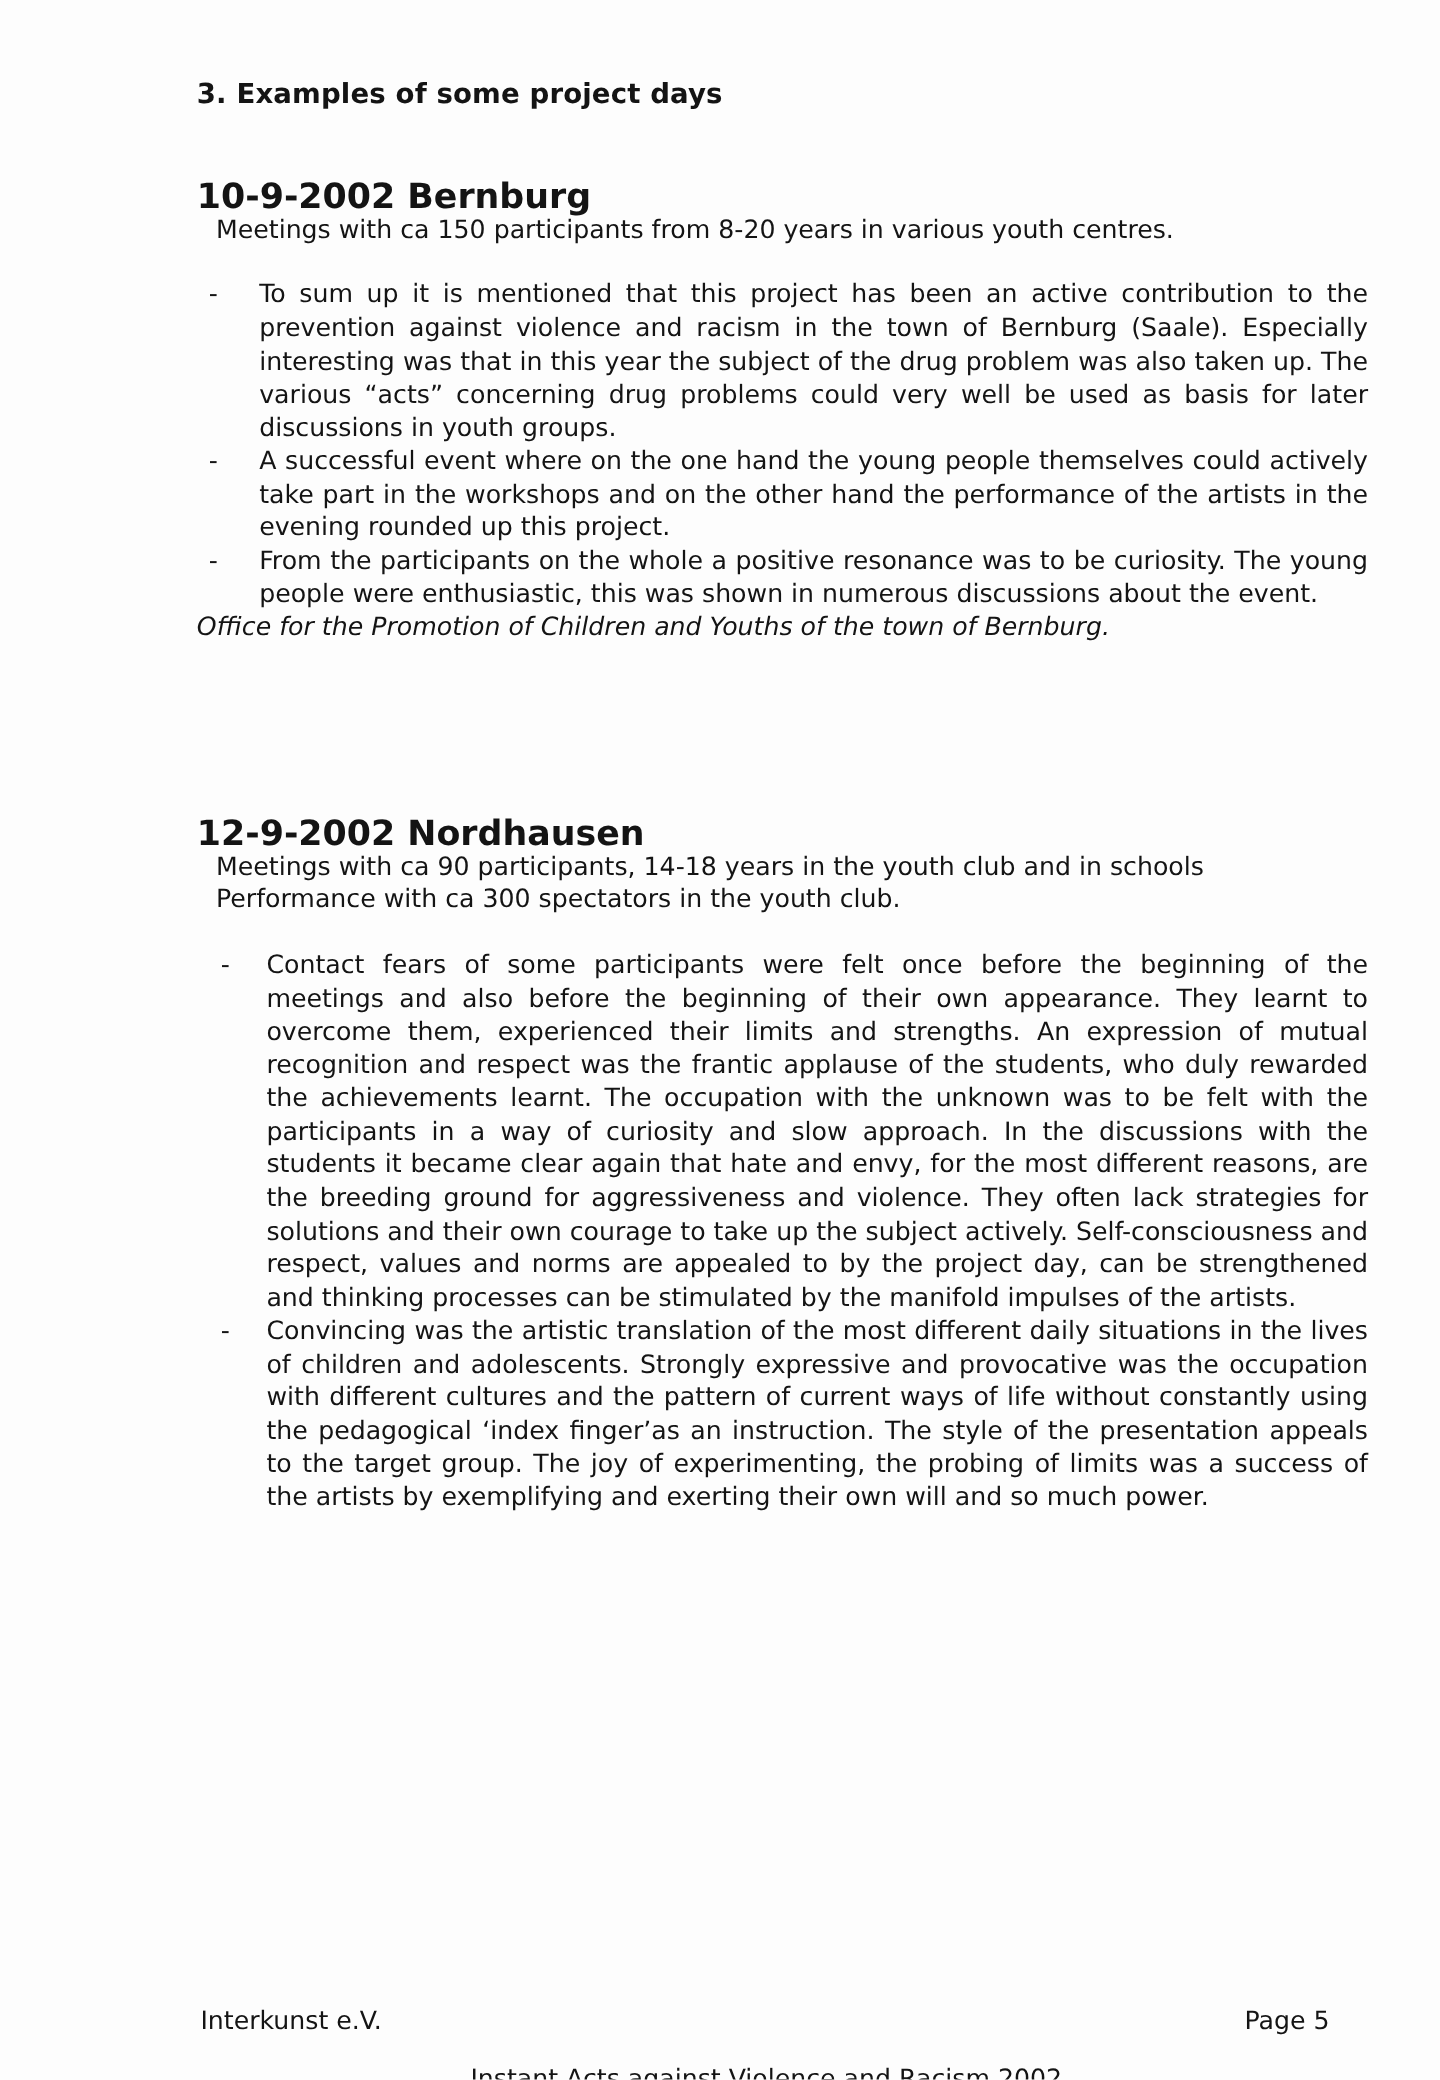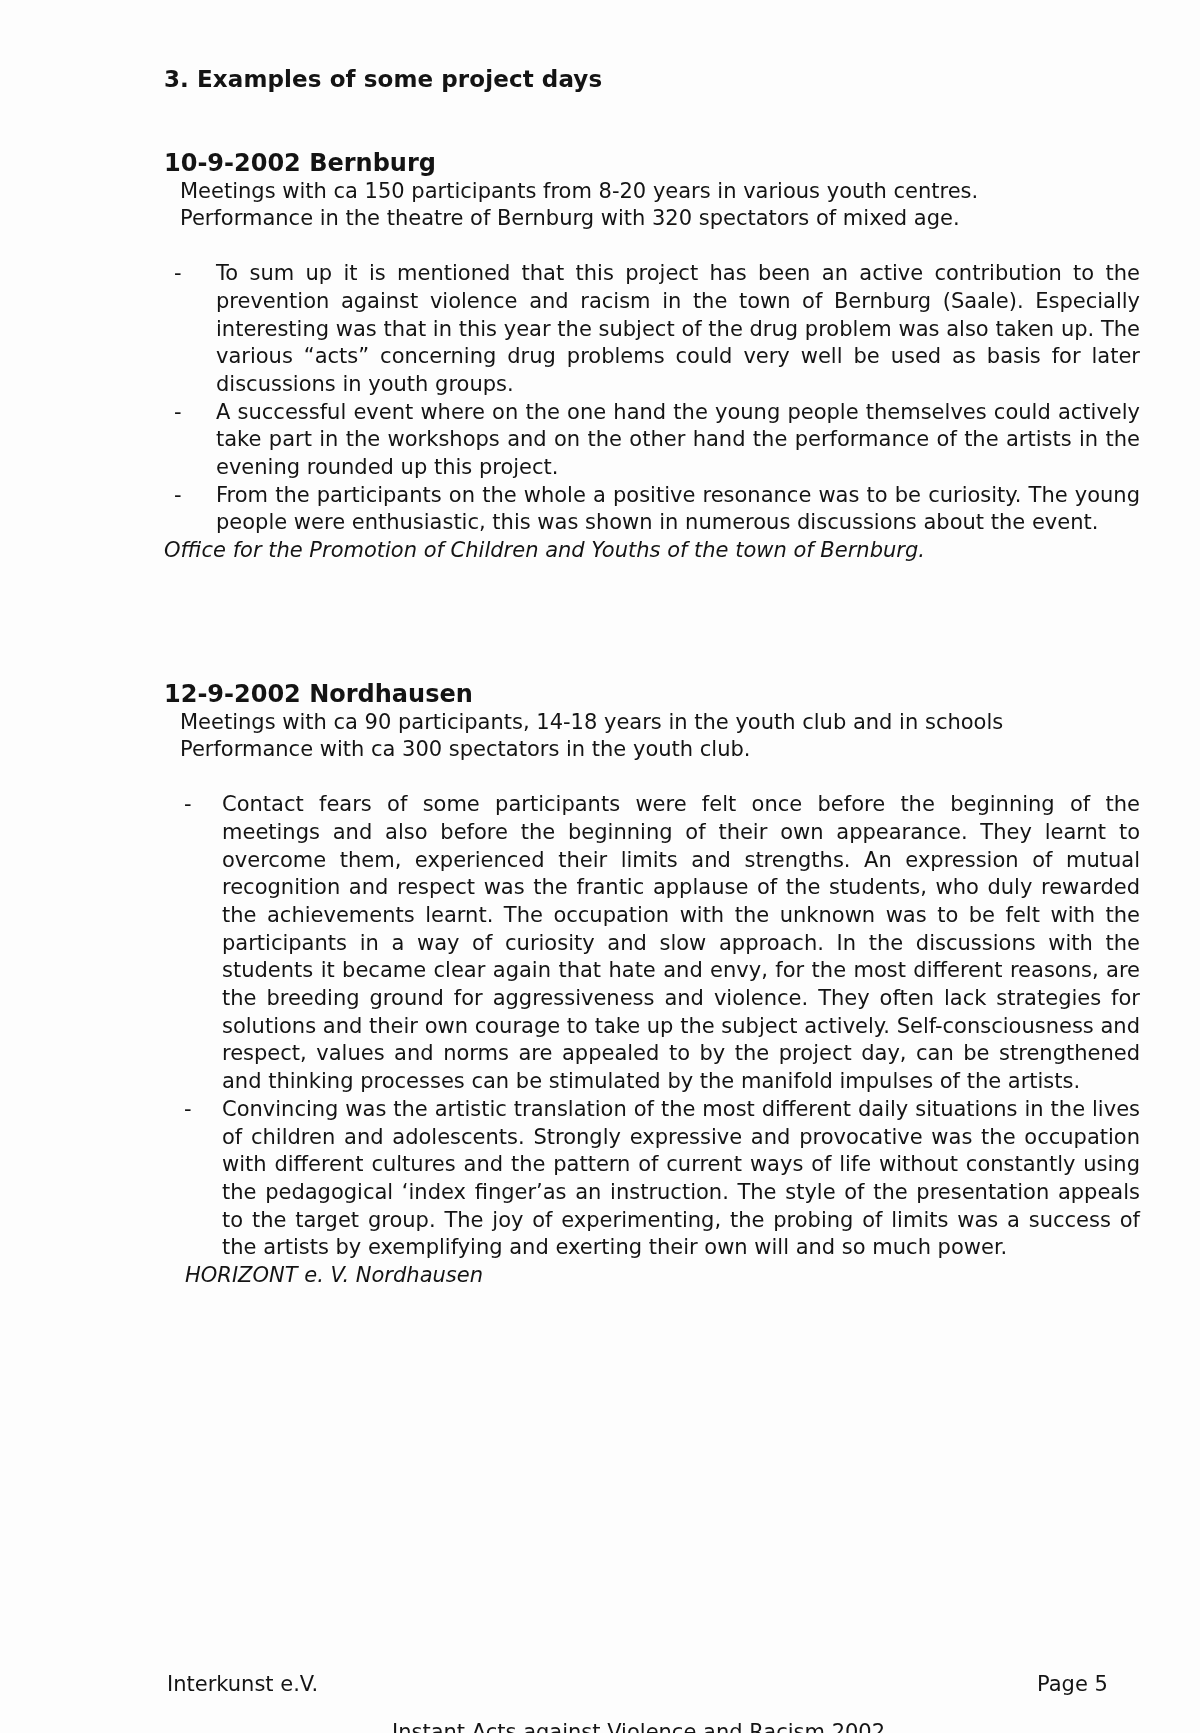--- a/index.html
+++ b/index.html
@@ -3,21 +3,21 @@
   <meta charset="utf-8">
   <style>
     html, body { margin: 0; padding: 0; background: #fdfdfd; }
     body { width: 1200px; height: 1733px; position: relative; overflow: hidden;
            font-family: "DejaVu Sans", sans-serif; color: #141414; }
     .page { position: absolute; left: 0; top: 0; width: 984px; height: 1733px; }
     .h-title { position: absolute; left: 164px; top: 66px; font-size: 23px; font-weight: bold; letter-spacing: 0.1px; }
     .section { position: absolute; left: 164px; width: 976px; font-size: 21px; line-height: 27.7px; }
     .sec1 { top: 150px; }
     .sec2 { top: 681px; }
-    .sec-head { font-weight: bold; font-size: 24px; }
+    .sec-head { font-weight: bold; font-size: 29px; }
     .intro-line { white-space: nowrap; margin-left: 16px; }
     ul.bullets { list-style: none; margin: 27px 0 0 0; padding: 0; }
     ul.bullets li { position: relative; text-align: justify; }
     .sec1 ul.bullets li { padding-left: 52px; }
     .sec2 ul.bullets li { padding-left: 58px; margin-left: 0; }
     .dash { position: absolute; left: 10px; top: 0; }
     .sec2 .dash { left: 20px; }
     .signature { font-style: italic; }
     .sec2 .signature { padding-left: 21px; }
     .footer { position: absolute; top: 1672px; left: 0; width: 1200px; font-size: 21px; }
@@ -29,21 +29,20 @@
 </head>
 <body>
 
 <div class="page">
 
   <div class="h-title">3. Examples of some project days</div>
 
   <div class="section sec1">
     <div class="sec-head">10-9-2002 Bernburg</div>
     <div class="intro-line">Meetings with ca 150 participants from 8-20 years in various youth centres.</div>
-    <div class="intro-line">Performance in the theatre of Bernburg with 320 spectators of mixed age.</div>
     <ul class="bullets">
       <li>
         <span class="dash">-</span>
         <span>To sum up it is mentioned that this project has been an active contribution to the prevention against violence and racism in the town of Bernburg (Saale). Especially interesting was that in this year the subject of the drug problem was also taken up. The various “acts” concerning drug problems could very well be used as basis for later discussions in youth groups.</span>
       </li>
       <li>
         <span class="dash">-</span>
         <span>A successful event where on the one hand the young people themselves could actively take part in the workshops and on the other hand the performance of the artists in the evening rounded up this project.</span>
       </li>
       <li>
@@ -61,21 +60,20 @@
     <ul class="bullets">
       <li>
         <span class="dash">-</span>
         <span>Contact fears of some participants were felt once before the beginning of the meetings and also before the beginning of their own appearance. They learnt to overcome them, experienced their limits and strengths. An expression of mu­tual recognition and respect was the frantic applause of the students, who duly rewarded the achievements learnt. The occupation with the unknown was to be felt with the participants in a way of curiosity and slow approach. In the discus­sions with the students it became clear again that hate and envy, for the most different reasons, are the breeding ground for aggressiveness and violence. They often lack strategies for solutions and their own courage to take up the subject actively. Self-consciousness and respect, values and norms are ap­pealed to by the project day, can be strengthened and thinking processes can be stimulated by the manifold impulses of the artists.</span>
       </li>
       <li>
         <span class="dash">-</span>
         <span>Convincing was the artistic translation of the most different daily situations in the lives of children and adolescents. Strongly expressive and provocative was the occupation with different cultures and the pattern of current ways of life without constantly using the pedagogical ‘index finger’as an instruction. The style of the presentation appeals to the target group. The joy of experimenting, the probing of limits was a success of the artists by exemplifying and exerting their own will and so much power.</span>
       </li>
     </ul>
-    <div class="signature">HORIZONT e. V. Nordhausen</div>
   </div>
 
   <div class="footer">
     <span class="f-left">Interkunst e.V.</span>
     <span class="f-center">Instant Acts against Violence and Racism 2002</span>
     <span class="f-right">Page 5</span>
   </div>
 </div>
 
 </body></html>

